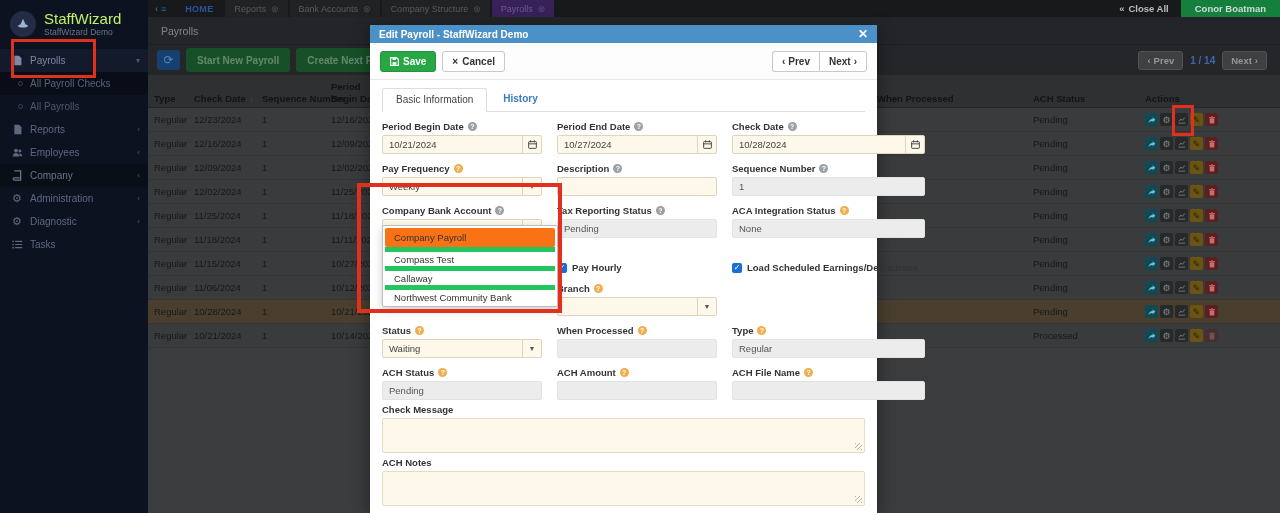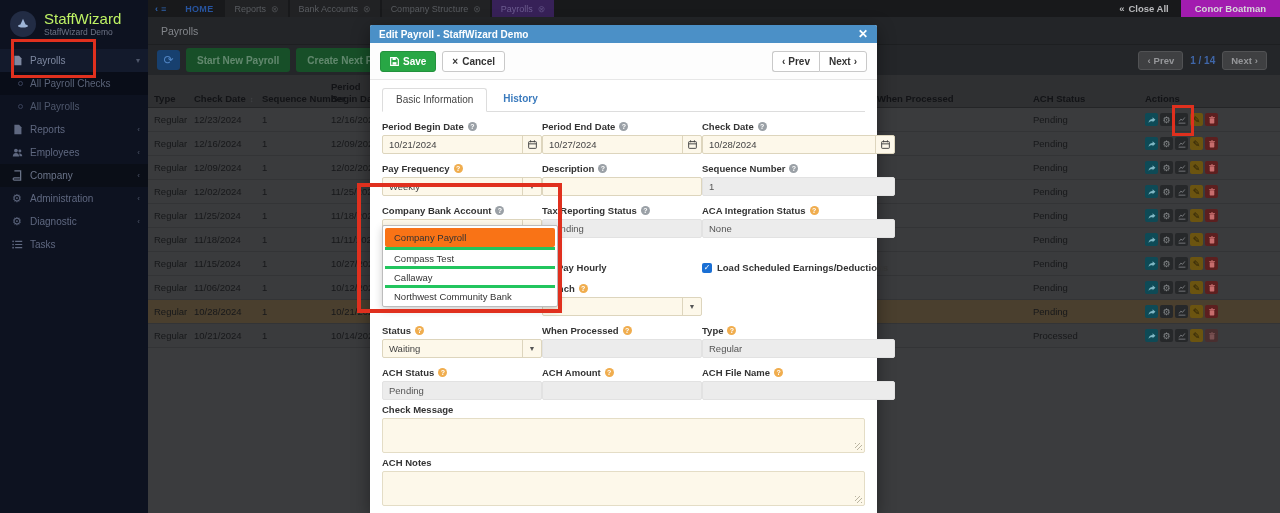--- a/index.html
+++ b/index.html
@@ -29,21 +29,21 @@
   .main{position:absolute;left:148px;top:0;width:1132px;height:513px}
   .topbar{height:17px;background:#18191b;display:flex;align-items:stretch;font-size:9px}
   .tb-toggle{display:flex;align-items:center;gap:3px;padding:0 7px;color:#2f62ac;font-weight:bold;font-size:9px}
   .tb-home{display:flex;align-items:center;padding:0 12px;color:#27549f;font-weight:bold;letter-spacing:.3px}
   .tb-tab{display:flex;align-items:center;gap:5px;padding:0 9px;margin-right:2px;background:#212224;color:#595c60}
   .tb-tab .x{font-size:9px;color:#4a4d50}
   .tb-tab.tab-purple{background:#372158;color:#6d5c90}
   .tb-tab.tab-purple .x{color:#5d4c80}
   .tb-right{margin-left:auto;display:flex;align-items:stretch}
   .tb-closeall{display:flex;align-items:center;gap:4px;padding:0 12px;color:#b9babc;font-weight:bold;font-size:9.5px}
-  .tb-user{display:flex;align-items:center;padding:0 14px;background:#a21caf;color:#d6d7d9;font-weight:bold;font-size:9.5px}
+  .tb-user{display:flex;align-items:center;padding:0 14px;background:#15803d;color:#d6d7d9;font-weight:bold;font-size:9.5px}
 
   .titlebar{height:28px;background:#232528;display:flex;align-items:center;padding-left:13px;font-size:10.5px;color:#83868b;border-bottom:1px solid #1d1f21}
   .toolbar{height:30px;background:#242629;display:flex;align-items:center;gap:6px;padding:0 9px}
   .btn-refresh{width:23px;height:20px;border-radius:3px;background:#17406f;color:#4f83c2;font-size:12px;display:flex;align-items:center;justify-content:center}
   .btn-green{height:21px;border-radius:3px;background:#174f28;color:rgba(255,255,255,.32);font-size:10px;font-weight:bold;display:flex;align-items:center;padding:12px 11px}
   .btn-filter{height:21px;border-radius:3px;background:#6e5812;color:#24201a;font-size:10px;font-weight:bold;display:flex;align-items:center;gap:4px;padding:0 9px}
   .pager{margin-left:auto;display:flex;align-items:center;gap:7px;padding-right:4px}
   .pg-btn{height:19px;border:1px solid #515254;border-radius:3px;background:#3f4042;color:#96979a;font-size:9.5px;font-weight:bold;display:flex;align-items:center;gap:3px;padding:0 8px}
   .pg-count{color:#3f66a8;font-size:10px;font-weight:bold}
 
@@ -71,38 +71,38 @@
   .btn-save{height:21px;background:#28a745;border:1px solid #23923d;border-radius:3px;color:#fff;font-size:10px;font-weight:bold;display:flex;align-items:center;gap:4px;padding:0 9px}
   .btn-cancel{height:21px;background:#fff;border:1px solid #c9c9c9;border-radius:3px;color:#333;font-size:10px;font-weight:bold;display:flex;align-items:center;gap:4px;padding:0 9px}
   .m-pager{margin-left:auto;display:flex}
   .m-pg{height:21px;background:#fff;border:1px solid #c9c9c9;color:#333;font-size:10px;font-weight:bold;display:flex;align-items:center;gap:3px;padding:0 9px}
   .m-pg.first{border-radius:3px 0 0 3px;border-right:none}
   .m-pg.last{border-radius:0 3px 3px 0}
   .m-body{padding:8px 12px 0 12px}
   .tabs{display:flex;border-bottom:1px solid #ddd}
   .tab-active{padding:5px 13px 6px;border:1px solid #ddd;border-bottom:1px solid #fff;border-radius:3px 3px 0 0;margin-bottom:-1px;background:#fff;font-size:10px;color:#444}
   .tab-link{padding:5px 16px 6px;font-size:10px;color:#3a7abd;font-weight:bold}
-  .grid{display:grid;grid-template-columns:160px 160px 193px;margin-top:9px}
+  .grid{display:grid;grid-template-columns:160px 160px 193px;column-gap:15px;margin-top:9px}
   .fcell{position:relative}
   .lbl{font-size:9.5px;font-weight:bold;color:#333;margin-bottom:3px;display:flex;align-items:center;gap:4px;white-space:nowrap}
   .help{width:9px;height:9px;border-radius:50%;background:#9aa0a6;color:#fff;font-size:7px;font-weight:bold;display:inline-flex;align-items:center;justify-content:center;flex:0 0 auto}
   .help.orange{background:#f0ad4e}
   .inp{height:19px;background:#fdf8ea;border:1px solid #ddd5bd;border-radius:2px;font-size:9.5px;color:#444;display:flex;align-items:center;padding:0 6px;position:relative}
   .inp.disabled{background:#ececec;border-color:#e2e2e2;color:#555}
   .append{position:absolute;right:0;top:0;bottom:0;width:19px;border-left:1px solid #ddd5bd;display:flex;align-items:center;justify-content:center}
   .caret{font-size:7px;color:#555}
   .ckrow{display:flex;align-items:center;gap:5px;margin-top:14px;height:13px}
   .ckbox{width:10px;height:10px;border-radius:2px;background:#1a6fd4;color:#fff;font-size:8px;display:inline-flex;align-items:center;justify-content:center;flex:0 0 auto}
   .cklbl{font-size:9.5px;font-weight:bold;color:#333;white-space:nowrap}
   .tarea{height:35px;background:#fdf8ea;border:1px solid #e4ddc6;border-radius:2px;position:relative;margin-top:3px}
   .tarea::after{content:'';position:absolute;right:2px;bottom:2px;width:7px;height:7px;background:repeating-linear-gradient(135deg,#b9b4a0 0 1px,transparent 1px 3px)}
   .fullw{margin-top:4px}
   
   .dd{position:absolute;left:0;top:20px;width:176px;background:#fff;border:1px solid #bcbcbc;border-radius:2px;box-shadow:0 3px 9px rgba(0,0,0,.2);z-index:6;padding:2px}
-  .dd-item{height:19px;display:flex;align-items:center;padding:0 9px;font-size:9.5px;color:#333;border-top:3px solid #22c55e}
+  .dd-item{height:19px;display:flex;align-items:center;padding:0 9px;font-size:9.5px;color:#333;border-top:5px solid #22c55e}
   .dd-item:first-child{border-top:none}
   .dd-item.hl{background:#f97316;border-radius:2px;border-top:none}
 
   
   .anno{position:absolute;border:3px solid #e0301e;z-index:60;pointer-events:none}
   #anno-sidebar{left:11px;top:39px;width:85px;height:39px}
   #anno-bank{left:357px;top:183px;width:205px;height:130px;border-width:4px}
   #anno-edit{left:1172px;top:105px;width:22px;height:31px}
 
   svg{display:block}

